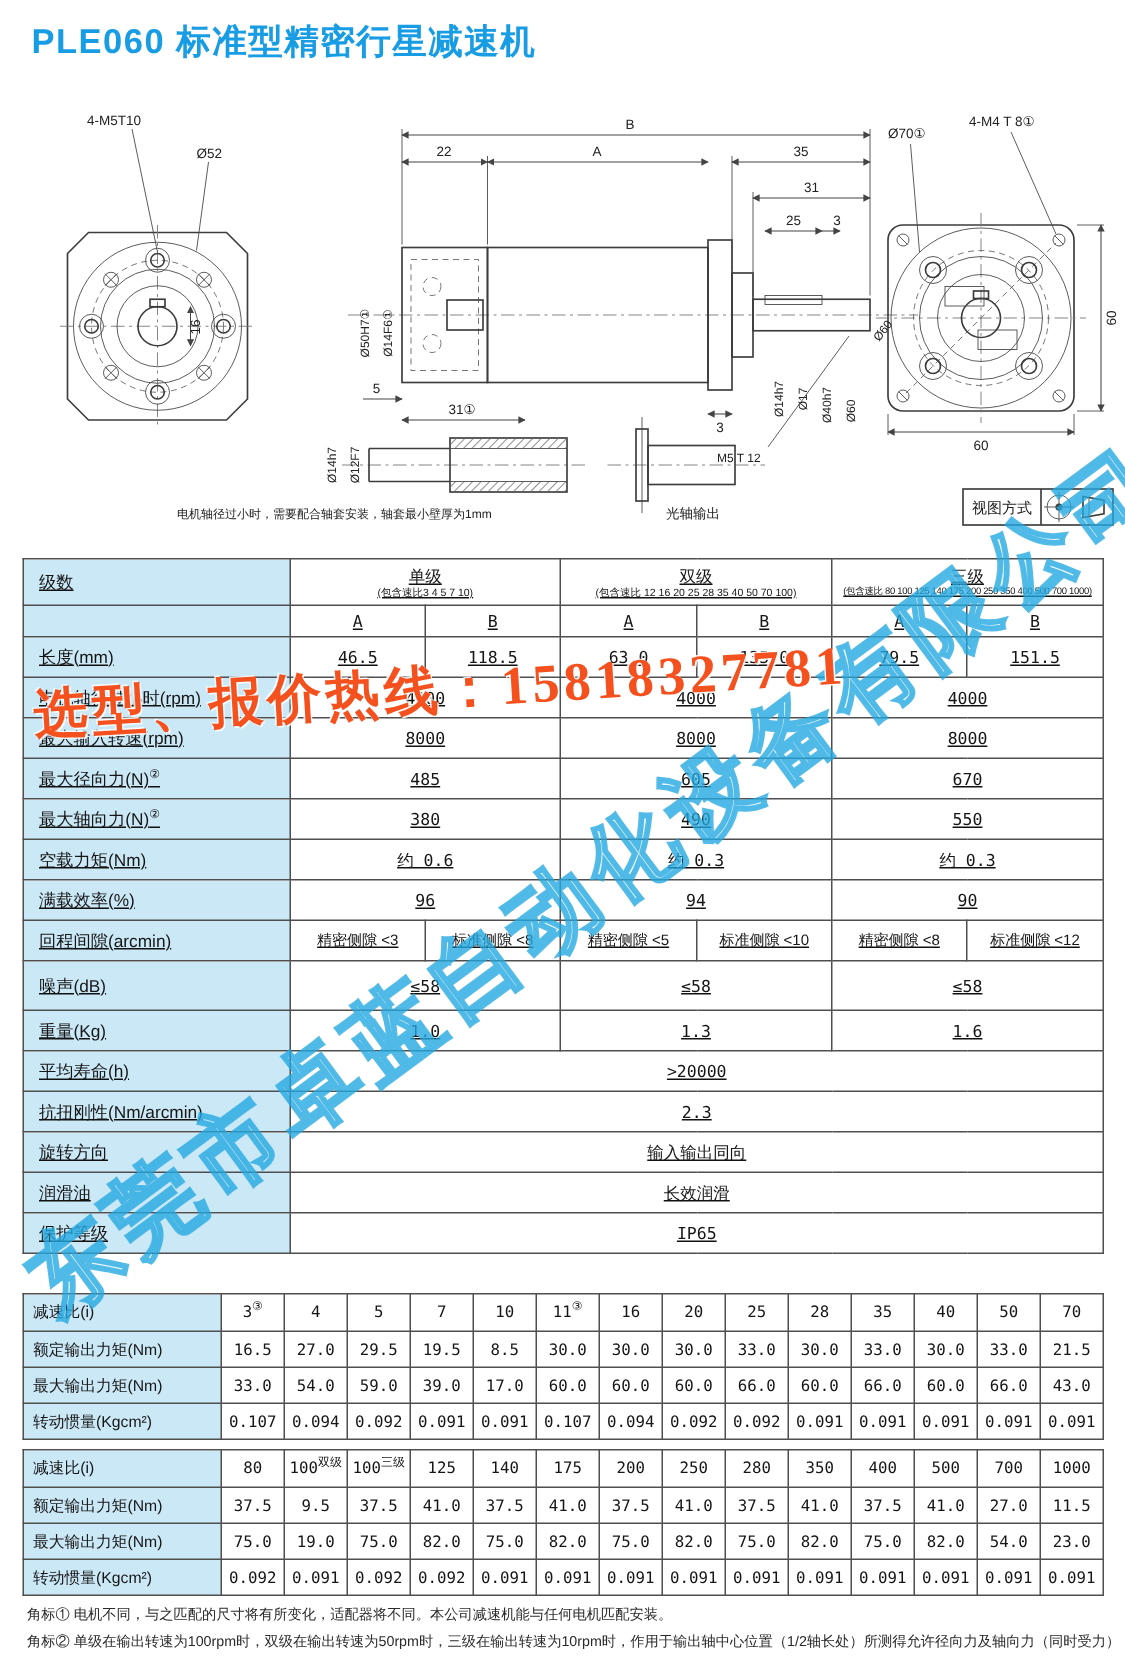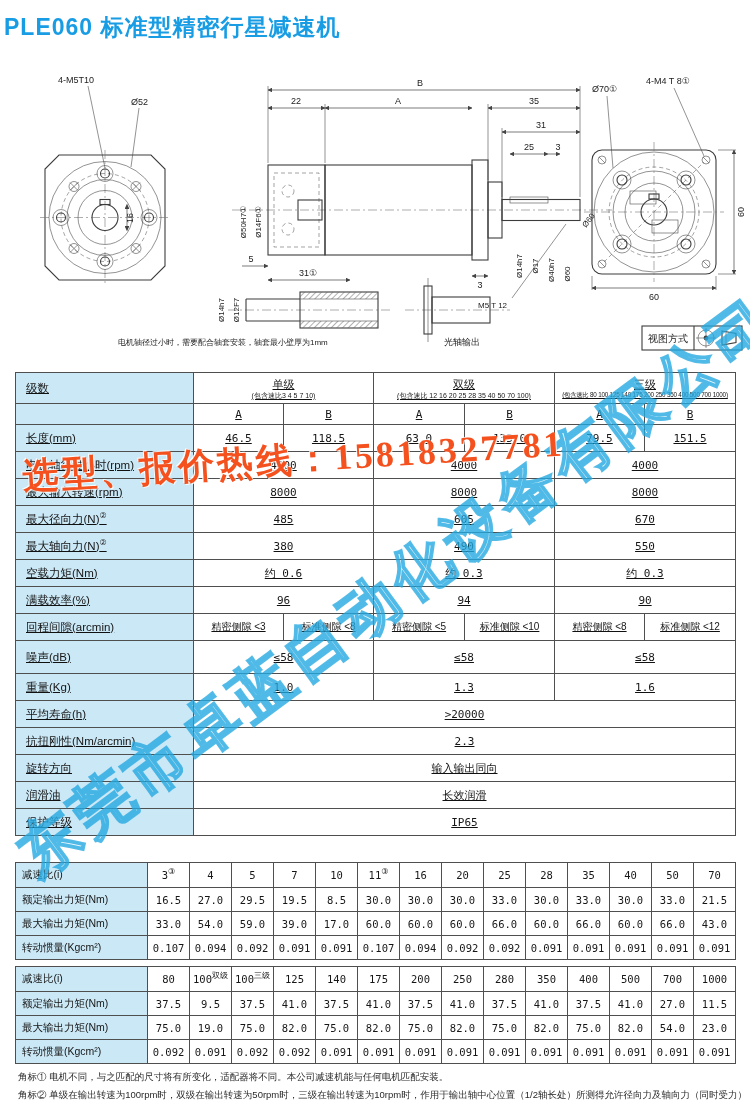--- a/index.html
+++ b/index.html
@@ -1,21 +1,21 @@
 <!DOCTYPE html>
 <html><head>
 <meta charset="utf-8">
 <style>
   html,body{margin:0;padding:0;}
   body{
     width:750px;height:1110px;position:relative;background:#ffffff;
     font-family:"Liberation Sans",sans-serif;overflow:hidden;color:#111;
   }
   .title{
-    position:absolute;top:12px;left:4px;font-size:23px;font-weight:bold;
+    position:absolute;top:12px;left:21px;font-size:23px;font-weight:bold;
     color:#189de4;letter-spacing:1px;white-space:nowrap;
   }
   svg.drawings{position:absolute;top:70px;left:0;}
   svg .ln{stroke:#3c3c3c;stroke-width:1.1;fill:none;}
   svg .thin{stroke:#4a4a4a;stroke-width:0.6;fill:none;}
   svg .cl{stroke:#777;stroke-width:0.6;fill:none;stroke-dasharray:9 3 2 3;}
   svg .dash{stroke:#666;stroke-width:0.6;fill:none;stroke-dasharray:4 3;}
   svg .dim{stroke:#444;stroke-width:0.7;fill:none;}
   svg text{font-family:"Liberation Sans",sans-serif;font-size:9px;fill:#222;}
   svg text.small{font-size:8px;}

